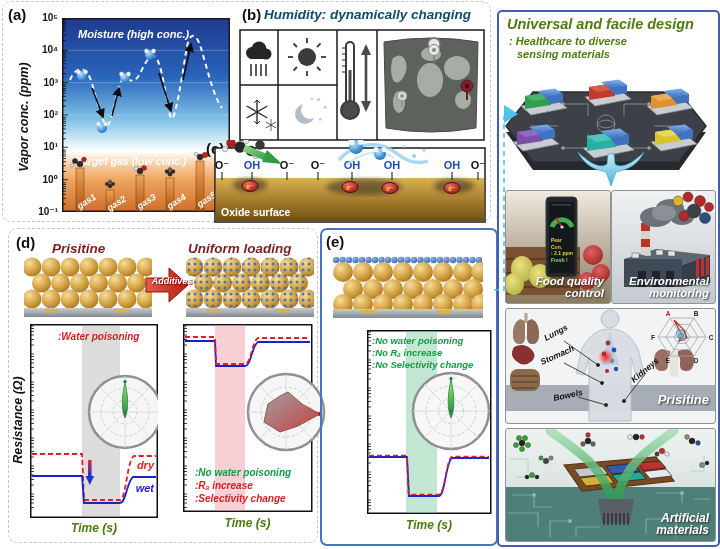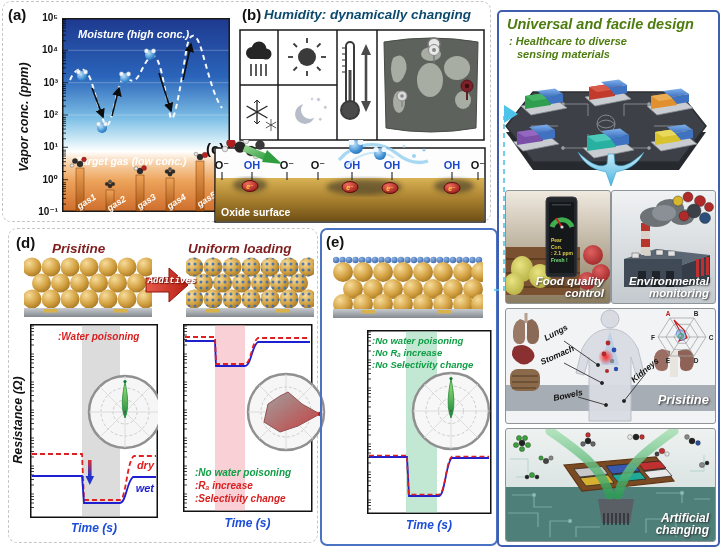--- a/index.html
+++ b/index.html
@@ -6,21 +6,21 @@
   .fig{position:relative;width:720px;height:549px;background:#fff;overflow:hidden;
        font-family:"Liberation Sans","DejaVu Sans",sans-serif;}
   .abs{position:absolute;}
   .bi{font-weight:bold;font-style:italic;}
   .plab{font-size:15px;font-weight:bold;color:#111;}
   .dashbox{border:1.6px dashed #c6c6c6;border-radius:9px;}
   .bluebox{border:2px solid #4a72c2;border-radius:7px;}
   .rpbox{border:2.2px solid #3f5fae;border-radius:5px;}
   .tick{font-size:10px;font-weight:bold;color:#111;width:34px;text-align:right;}
   .rot{transform:rotate(-90deg);text-align:center;}
-  .timelab{font-size:12px;font-weight:bold;font-style:italic;color:#1d4ed8;text-align:center;}
+  .timelab{font-size:12px;font-weight:bold;font-style:italic;color:#4d7c0f;text-align:center;}
   .redt{color:#7f1d1d;}
   .greent{color:#4d7c0f;}
   .bluet{color:#0c4a6e;}
   .tile{border:1.5px solid #8f9499;border-radius:3px;overflow:hidden;background:#eef0f2;}
   .tile-label{position:absolute;right:6px;bottom:4px;text-align:right;color:#fff;
       font-weight:bold;font-style:italic;line-height:1.05;
       text-shadow:1px 1px 2px rgba(40,40,40,.9);}
   .phone-text{font-size:5px;line-height:6.5px;font-weight:bold;color:#e3cf48;}
   svg text{font-family:"Liberation Sans","DejaVu Sans",sans-serif;}
 </style>
@@ -444,21 +444,21 @@
 
   <svg class="abs" style="left:144px;top:262px;" width="46" height="44" viewBox="0 0 46 44">
     <defs>
         <linearGradient id="redG" x1="0" y1="0" x2="1" y2="0">
           <stop offset="0" stop-color="#e85a4a"></stop>
           <stop offset="1" stop-color="#b51f12"></stop>
         </linearGradient>
       </defs>
     <polygon points="2,16 25,16 25,6 44,23 25,40 25,30 2,30" fill="url(#redG)" stroke="#8e150a" stroke-width="1"></polygon>
   </svg>
-  <div class="abs bi" style="left:142px;top:276px;width:60px;font-size:9px;color:#fff;text-shadow:1px 1px 1px #6e1008;text-align:center;font-family:Liberation Mono, monospace;">Additives</div>
+  <div class="abs bi" style="left:142px;top:276px;width:60px;font-size:9px;color:#fff;text-shadow:1px 1px 1px #6e1008;text-align:center;">Additives</div>
 
   <div class="abs rot bi" style="left:-62px;top:413px;width:160px;font-size:12.5px;color:#111;">Resistance (Ω)</div>
 
   <svg class="abs" style="left:30px;top:324px;" width="128" height="194" viewBox="0 0 128 194">
     <defs>
       <linearGradient id="rb1" x1="0" y1="0" x2="0" y2="1">
           <stop offset="0" stop-color="#e03030"></stop>
           <stop offset="1" stop-color="#2233cc"></stop>
         </linearGradient>
       <linearGradient id="grn1" x1="0" y1="0" x2="0" y2="1">
@@ -964,17 +964,17 @@
           </g>
         <g transform="translate(26,46)">
             <circle r="2.6" fill="#3aa03a"></circle>
             <circle cx="5" cy="2" r="2" fill="#222"></circle>
             <circle cx="-5" cy="2" r="2" fill="#222"></circle>
           </g>
       </g>
     </svg>
     <div class="tile-label" style="font-size:12px;">
       <div>Artificial</div>
-      <div>changing</div>
+      <div>materials</div>
     </div>
   </div>
 
 </div>
 
 </body></html>

